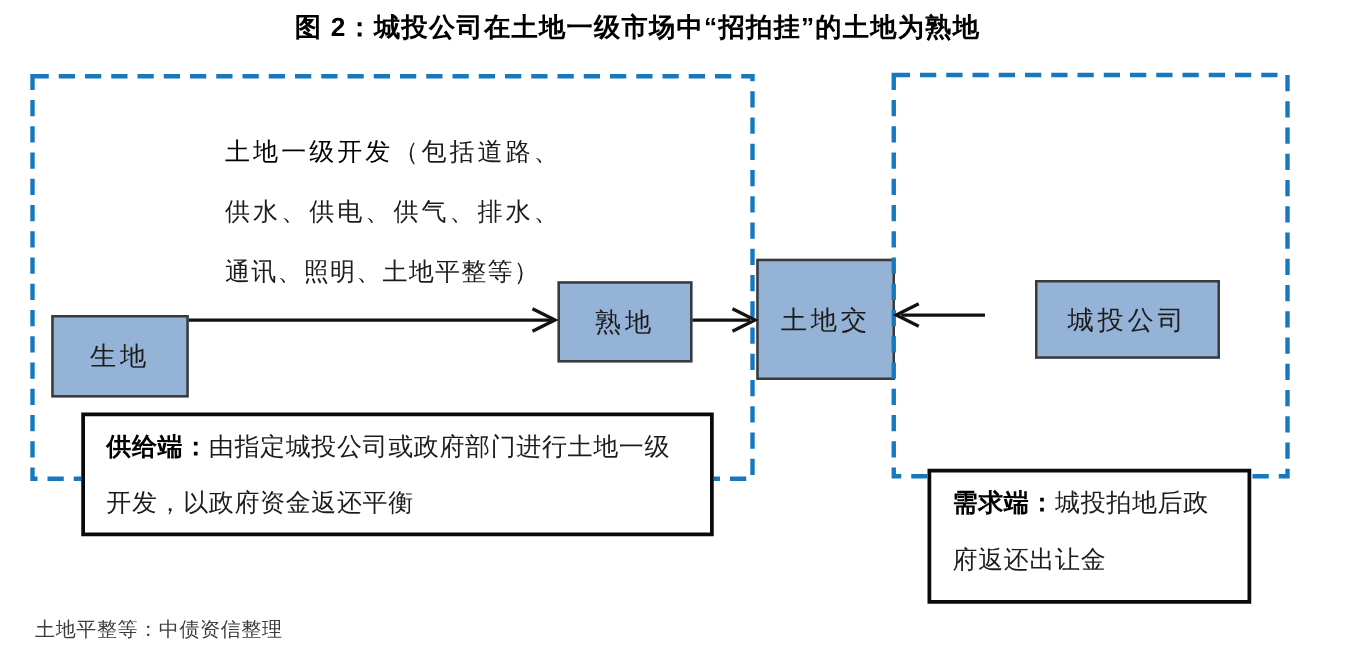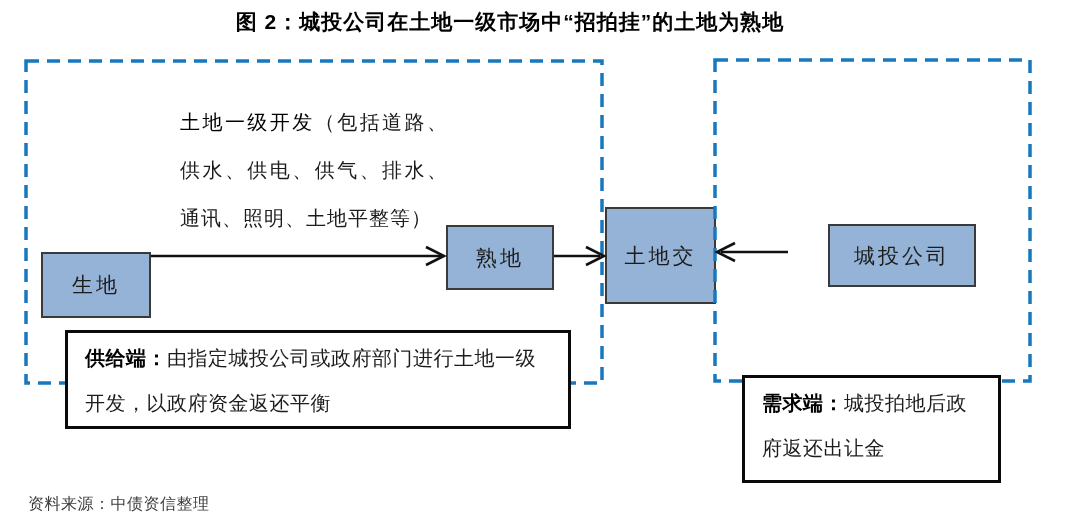--- a/index.html
+++ b/index.html
@@ -95,13 +95,13 @@
 </svg>
 
 <div class="note note-supply">
   <span class="lead">供给端：</span><span>由指定城投公司或政府部门进行土地一级开发，以政府资金返还平衡</span>
 </div>
 
 <div class="note note-demand">
   <span class="lead">需求端：</span><span>城投拍地后政府返还出让金</span>
 </div>
 
-<div class="source">资料来源：中债资信整理</div>
+<div class="source">土地平整等：中债资信整理</div>
 
 </body></html>

